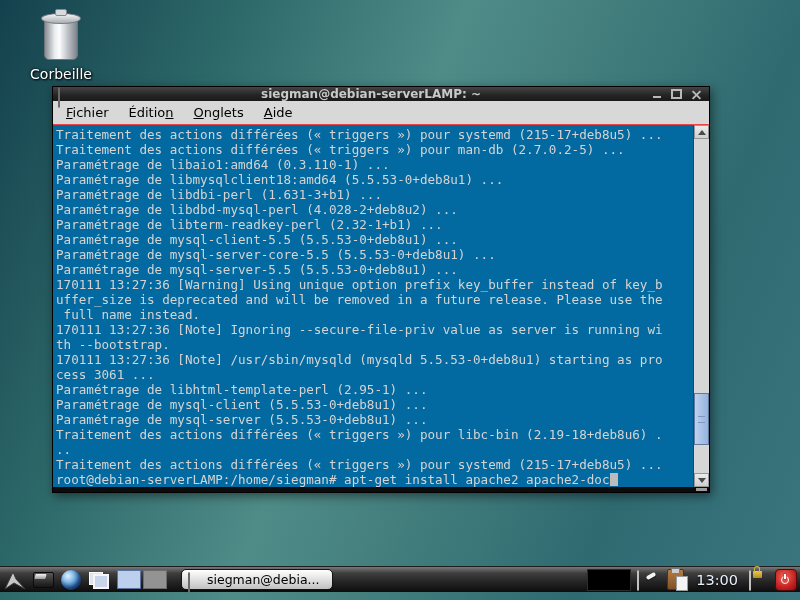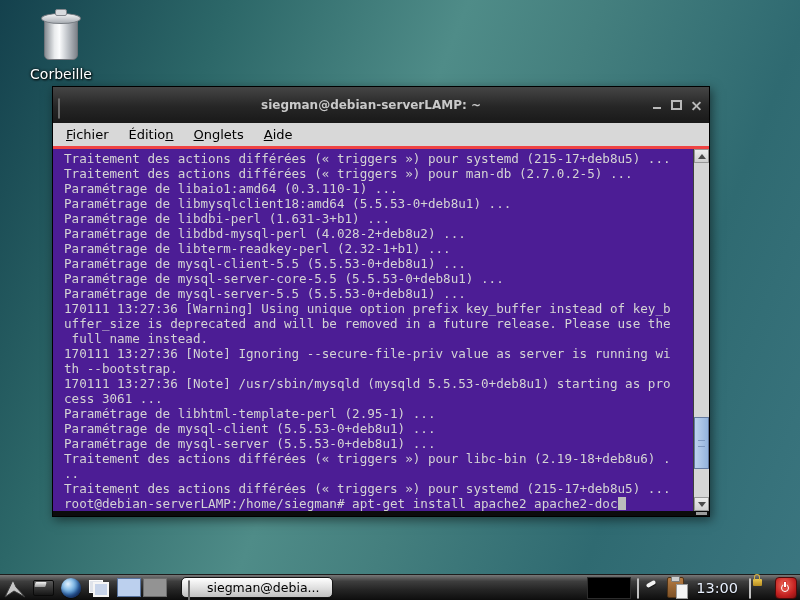--- a/index.html
+++ b/index.html
@@ -22,65 +22,65 @@
     border-radius:3px 3px 5px 5px; position:relative; border:1px solid #6f747a; }
   .can::before { content:""; position:absolute; top:-6px; left:-4px; right:-4px; height:9px;
     background:linear-gradient(#f4f5f6,#a9aeb4); border-radius:50%; border:1px solid #777c82; }
   .can::after { content:""; position:absolute; top:-10px; left:50%; transform:translateX(-50%);
     width:10px; height:5px; background:#d8dbde; border:1px solid #85898f; border-radius:2px; }
   .trash-label { margin-top:6px; color:#fff; font-size:14px; text-shadow:1px 1px 2px #000, 0 0 3px #000; }
 
   
   .window { position:absolute; left:52px; top:86px; width:656px;
     background:#101010; border:1px solid #000; box-shadow:2px 3px 10px rgba(0,0,0,.5); }
-  .titlebar { height:36px; background:linear-gradient(#454545,#262626 55%,#191919);
+  .titlebar { height:14px; background:linear-gradient(#454545,#262626 55%,#191919);
     display:flex; align-items:center; padding:0 5px; position:relative; }
   .win-title { position:absolute; left:40px; right:60px; text-align:center;
     color:#c9c9c9; font-weight:bold; font-size:12px; white-space:nowrap; overflow:hidden; }
   .mini-monitor { width:15px; height:13px; position:relative; flex:0 0 auto; }
   .mini-monitor .scr { width:13px; height:9px; background:#0c0c0c; border:1px solid #6a6a6a; border-radius:1px;
     background:linear-gradient(135deg,#3a3a3a,#050505 60%); }
   .mini-monitor .stand { width:7px; height:2px; background:#9a9a9a; margin:0 auto; }
   .controls { margin-left:auto; display:flex; gap:9px; align-items:center; z-index:2; padding-right:2px; }
   .ctrl { width:11px; height:11px; display:flex; align-items:center; justify-content:center; cursor:pointer; }
   .g-min { width:8px; height:2px; background:#b9b9b9; margin-top:5px; }
   .g-max { width:7px; height:6px; border:2px solid #b9b9b9; }
   .g-close { position:relative; width:9px; height:9px; }
   .g-close::before,.g-close::after { content:""; position:absolute; left:-1px; top:4px;
     width:11px; height:2px; background:#b9b9b9; }
   .g-close::before { transform:rotate(45deg); }
   .g-close::after { transform:rotate(-45deg); }
 
-  .menubar { height:23px; background:#d8d8d8; border-bottom:3px solid #ef4444;
+  .menubar { height:23px; background:#d8d8d8; border-bottom:1px solid #ef4444;
     display:flex; align-items:center; padding:0 4px; gap:2px; font-size:13px; color:#000; }
   .menu-item { padding:1px 9px; cursor:default; }
   .menu-item u { text-decoration:underline; }
 
-  .term-wrap { display:flex; height:362px; background:#4c1d95;padding-left:8px; }
+  .term-wrap { display:flex; height:362px; background:#0369a1; }
   .term { flex:1; margin:0; padding:2px 0 0 3px; overflow:hidden;
     font-family:"DejaVu Sans Mono","Liberation Mono",monospace;
     font-size:12.6px; line-height:15px; color:#d4d4d4; }
   .tline { white-space:pre; height:15px; }
   .cursor { display:inline-block; width:8px; height:13px; background:#bcbcbc; vertical-align:-2px; }
 
   .scrollbar { width:15px; display:flex; flex-direction:column; background:#d0d0d0; border-left:1px solid #3e3e3e; }
   .sb-btn { height:14px; flex:0 0 auto; background:linear-gradient(#ececec,#cfcfcf); border:1px solid #979797;
     display:flex; align-items:center; justify-content:center; cursor:pointer; box-sizing:border-box; }
   .arr-up { width:0; height:0; border-left:4px solid transparent; border-right:4px solid transparent; border-bottom:5px solid #4a4a4a; }
   .arr-down { width:0; height:0; border-left:4px solid transparent; border-right:4px solid transparent; border-top:5px solid #4a4a4a; }
   .sb-track { flex:1; position:relative; background:#d6d6d6; }
   .sb-thumb { position:absolute; left:0; right:0; top:76%; height:52px;
     background:linear-gradient(90deg,#bdd2ee,#94b3dd); border:1px solid #64799f; box-sizing:border-box; }
   .sb-thumb::after { content:""; position:absolute; left:3px; right:3px; top:50%; height:5px; margin-top:-3px;
     border-top:1px solid #7d97bf; border-bottom:1px solid #7d97bf; }
   .win-bottom { height:5px; background:#0c0c0c; position:relative; }
   .resize-grip { position:absolute; right:2px; top:1px; width:11px; height:3px; background:#9c9c9c; }
 
   
-  .taskbar { position:absolute; left:0; bottom:0; width:800px; height:26px; box-sizing:border-box;
+  .taskbar { position:absolute; left:0; bottom:8px; width:800px; height:26px; box-sizing:border-box;
     background:linear-gradient(#787878,#3e3e3e 25%,#242424 60%,#0d0d0d);
     border-top:1px solid #1d1d1d; display:flex; align-items:center; padding:0 3px; gap:4px; }
   .tb-icon { width:24px; height:22px; display:flex; align-items:center; justify-content:center; cursor:pointer; flex:0 0 auto; }
 
   .fm-box { width:19px; height:14px; background:linear-gradient(#5a5a5a,#161616); border-radius:2px; position:relative; border:1px solid #0a0a0a; }
   .fm-box::before { content:""; position:absolute; top:1px; left:1px; width:11px; height:5px;
     background:linear-gradient(#f4f4f4,#9a9a9a); transform:skewX(-14deg); border-radius:1px; }
 
   .globe { width:20px; height:20px; border-radius:50%;
     background:radial-gradient(circle at 35% 30%, #e3f1fc 0%, #8fc2ea 28%, #3f82c6 58%, #1b4c8c 88%);

